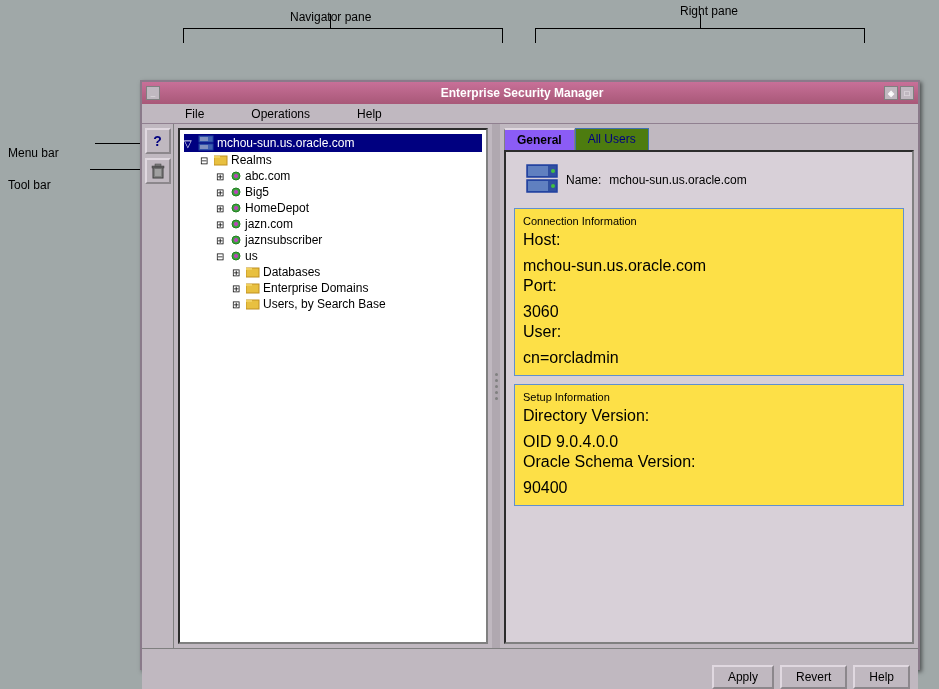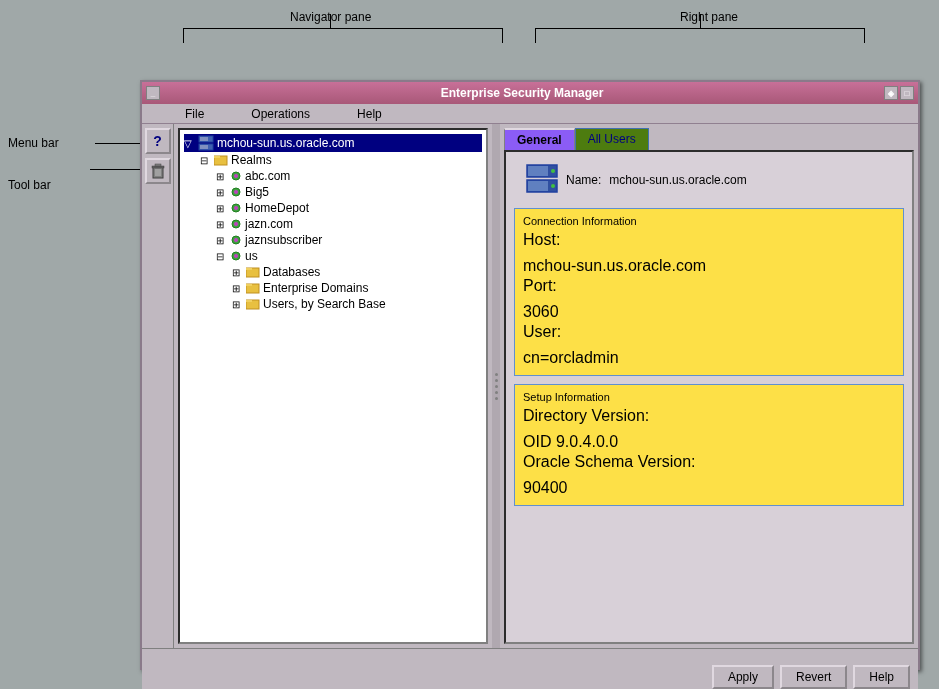--- a/index.html
+++ b/index.html
@@ -269,29 +269,29 @@
     .outside-label {
       position: absolute;
       font-size: 12px;
       color: #000;
     }
   </style>
 </head>
 <body>
 
 <div class="outside-label" style="top: 10px; left: 290px;">Navigator pane</div>
-<div class="outside-label" style="top: 10px; left: 680px;">Right pane</div>
+<div class="outside-label" style="top: 4px; left: 680px;">Right pane</div>
 
 <div style="position:absolute; top:28px; left:183px; width:320px; height:15px; border-top:1px solid #000; border-left:1px solid #000; border-right:1px solid #000;"></div>
 <div style="position:absolute; top:14px; left:330px; width:1px; height:14px; background:#000;"></div>
 
 <div style="position:absolute; top:28px; left:535px; width:330px; height:15px; border-top:1px solid #000; border-left:1px solid #000; border-right:1px solid #000;"></div>
 <div style="position:absolute; top:14px; left:700px; width:1px; height:14px; background:#000;"></div>
 
-<div class="outside-label" style="top: 136px; left: 8px;">Menu bar</div>
+<div class="outside-label" style="top: 146px; left: 8px;">Menu bar</div>
 <div style="position:absolute; top:143px; left:95px; width:50px; height:1px; background:#000;"></div>
 <div style="position:absolute; top:143px; left:144px; width:1px; height:1px; background:#000;"></div>
 
 <div class="outside-label" style="top: 178px; left: 8px;">Tool bar</div>
 <div style="position:absolute; top:169px; left:90px; width:55px; height:1px; background:#000;"></div>
 
 <div class="main-window">
 
   <div class="title-bar">
     <div class="title-bar-btn">_</div>

